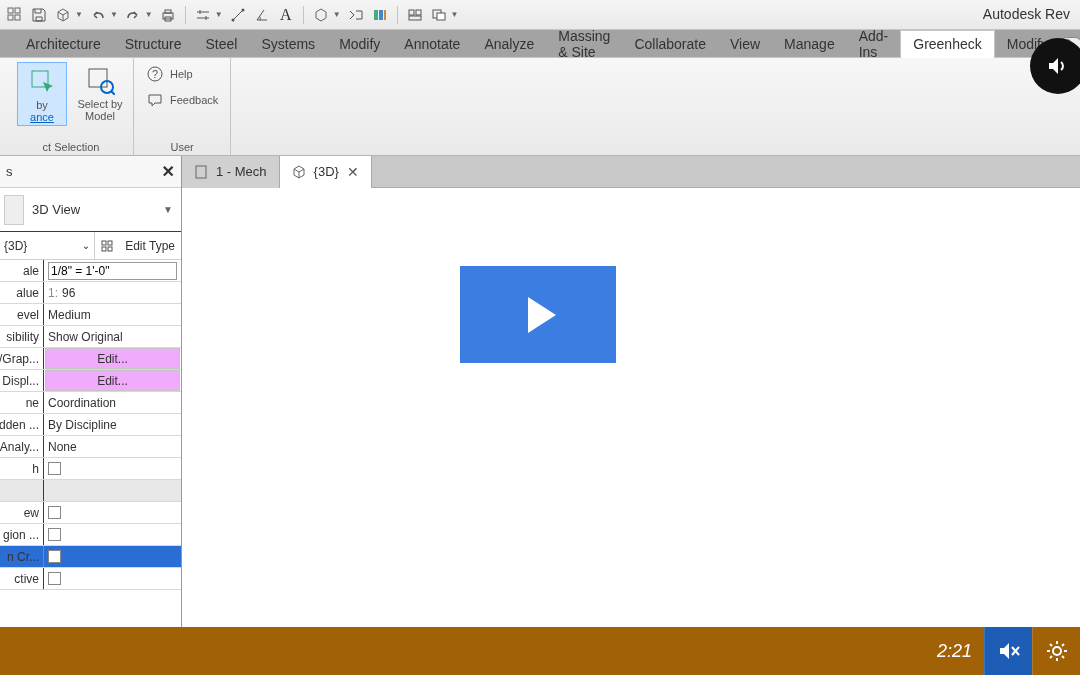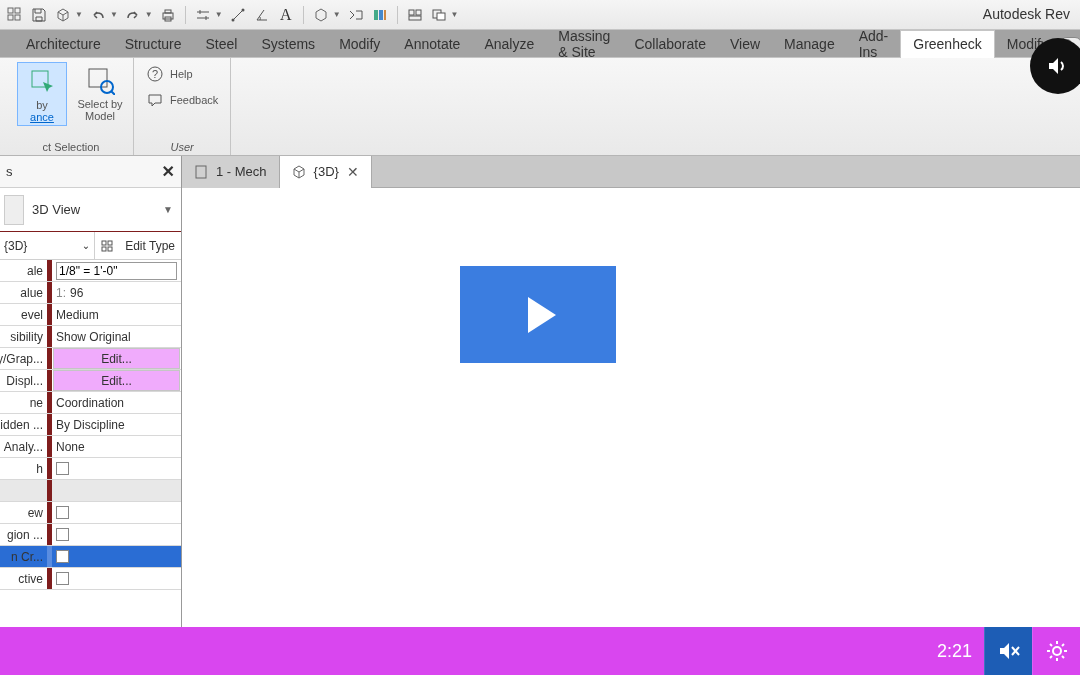--- a/index.html
+++ b/index.html
@@ -46,39 +46,39 @@
   .props-type { height:44px; display:flex; align-items:center; padding:0 4px; gap:8px; border-bottom:1px solid #7f1d1d; }
   .thumb { width:20px; height:30px; background:#eee; border:1px solid #ccc; }
   .type-name { flex:1; font-size:13px; }
   .dd { font-size:10px; color:#666; padding:0 4px; cursor:pointer;}
   .instance-row { height:28px; display:flex; align-items:center; border-bottom:1px solid #d0d0d0; font-size:12px; }
   .instance-row .sel { flex:1; padding:0 4px; border-right:1px solid #d0d0d0; height:100%; display:flex; align-items:center;}
   .instance-row .et { padding:0 6px; cursor:pointer; display:flex; align-items:center; gap:12px; height:100%; }
   .et-ico { width:12px;height:12px; display:inline-block;}
   .prop-grid { flex:1; overflow-y:auto; font-size:12px; }
   .prow { display:flex; height:22px; border-bottom:1px solid #d8d8d8; align-items:center; }
-  .prow .k { width:52px; padding-left:2px; text-align:right; padding-right:4px; overflow:hidden; white-space:nowrap; color:#333; border-right:5px solid #7f1d1d; height:100%; display:flex; align-items:center; justify-content:flex-end;}
+  .prow .k { width:44px; padding-left:2px; text-align:right; padding-right:4px; overflow:hidden; white-space:nowrap; color:#333; border-right:1px solid #7f1d1d; height:100%; display:flex; align-items:center; justify-content:flex-end;}
   .prow .v { flex:1; padding:0 4px; height:100%; display:flex; align-items:center; }
   .prow .v.btn { justify-content:center; background:#f0abfc; border:1px solid #c5c5c5; margin:1px; cursor:pointer;}
   .prow .v input.txt { width:100%; height:18px; border:1px solid #999; font-size:12px; padding:0 2px;}
   .prow .v .cb { width:13px; height:13px; border:1px solid #888; background:#fff; cursor:pointer;}
   .prow.cat { background:#e8e8e8; font-weight:bold;}
   .prow.sel-row { background:#2a6dd4; color:#fff;}
   .prow.sel-row .k { border-right-color:#5a8de0;}
   
   
   .canvas-area { flex:1; display:flex; flex-direction:column; }
   .canvas { flex:1; background:#fff; position:relative; }
   
   
   .play-overlay { position:absolute; width:156px; height:97px; background:#3b7de0; left:460px; top:266px; display:flex; align-items:center; justify-content:center; cursor:pointer; }
   .play-tri { width:0; height:0; border-left:28px solid #fff; border-top:18px solid transparent; border-bottom:18px solid transparent; margin-left:8px;}
   
   
-  .vidbar { position:absolute; bottom:0; left:0; right:0; height:48px; background:#d946ef; display:flex; align-items:center; color:#fff; }
+  .vidbar { position:absolute; bottom:0; left:0; right:0; height:48px; background:#a16207; display:flex; align-items:center; color:#fff;font-style:italic; }
   .vidbar .time { margin-left:auto; font-size:18px; padding-right:12px; }
   .vbtn { width:48px; height:48px; display:flex; align-items:center; justify-content:center; cursor:pointer; font-size:20px; border-left:1px solid rgba(255,255,255,0.15); }
   .vbtn.mute { background:#1d5db5;}
   
   
   .sound-badge { position:absolute; top:38px; right:-6px; width:56px; height:56px; border-radius:50%; background:#111; display:flex; align-items:center; justify-content:center; color:#fff; font-size:22px; cursor:pointer; z-index:50;}
   
   .toggle-icon{ width:22px; height:14px; border:1px solid #888; border-radius:7px; position:relative; background:#eee;}
   .toggle-icon::after{content:"";position:absolute;width:10px;height:10px;border-radius:50%;background:#888;top:1px;left:1px;}
   
@@ -247,21 +247,21 @@
       </div>
       <div class="rsmall">
         <span class="sm">
             <svg width="16" height="16">
               <path d="M2 3h12v8H8l-3 3v-3H2z" fill="none" stroke="#555"></path>
             </svg>
           </span>
         <span>Feedback</span>
       </div>
     </div>
-    <div class="label" style="align-self:center;font-style:italic;">User</div>
+    <div class="label" style="align-self:center;">User</div>
   </div>
 </div>
 
 <div class="ws">
 
   <div class="props">
     <div class="props-head">
       <span>s</span>
       <span class="close">✕</span>
     </div>

